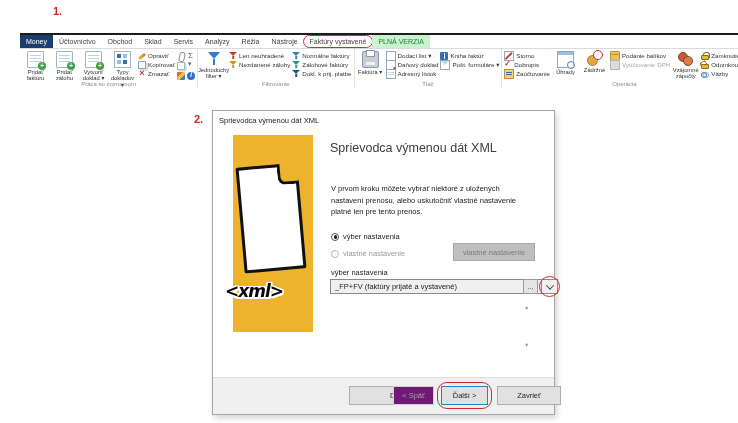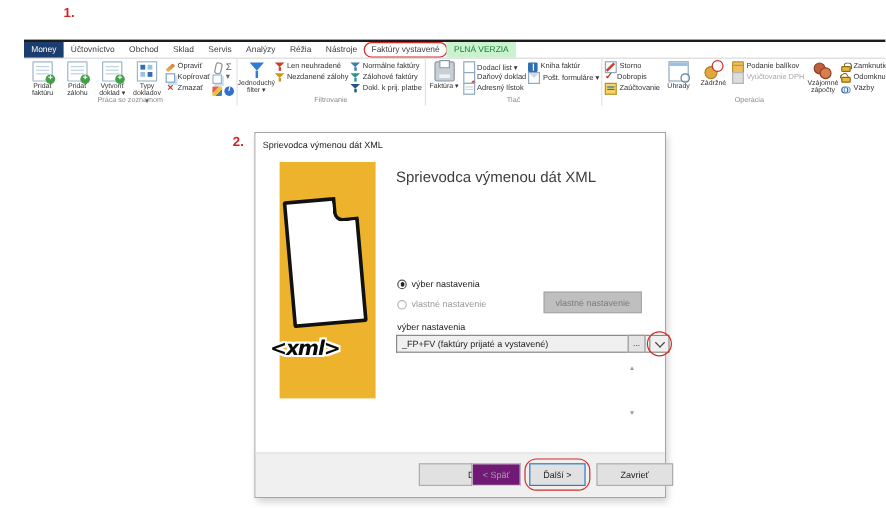--- a/index.html
+++ b/index.html
@@ -331,20 +331,21 @@
   <div class="titlebar">
     <span>Sprievodca výmenou dát XML</span>
   </div>
   <div class="client">
     <div class="yellow">
       <div class="paper"></div>
       <div class="wordmark">&lt;xml&gt;</div>
     </div>
     <div class="content">
       <div class="heading">Sprievodca výmenou dát XML</div>
+      <div class="intro">V prvom kroku môžete vybrať niektoré z uložených nastavení prenosu, alebo uskutočniť vlastné nastavenie platné len pre tento prenos.</div>
       <div class="radio-row r1">
         <span class="radio checked"></span>
         <span>výber nastavenia</span>
       </div>
       <div class="radio-row r2">
         <span class="radio off"></span>
         <span>vlastné nastavenie</span>
       </div>
       <button class="custom-btn">vlastné nastavenie</button>
       <div class="sel-label">výber nastavenia</div>

